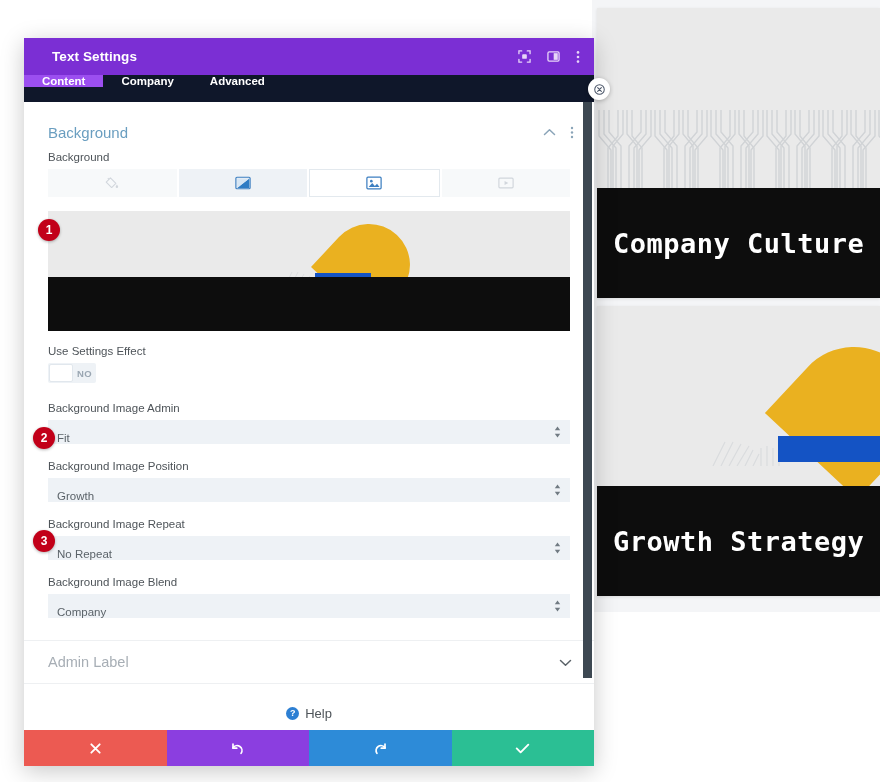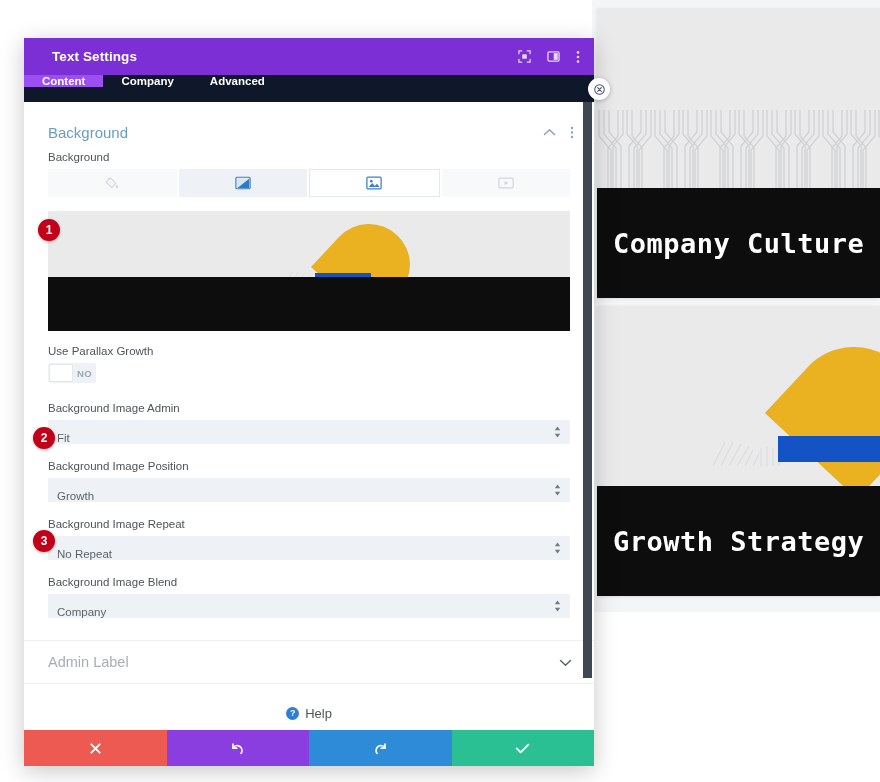--- a/index.html
+++ b/index.html
@@ -548,21 +548,21 @@
             <path d="M40 22 L40 10"></path>
               <path d="M45 22 L45 9"></path>
               <path d="M50 22 L50 11"></path>
           </g>
         </svg>
         <div class="bluebar2"></div>
         <div class="black-strip"></div>
       </div>
 
       <div class="field" style="margin-top:14px;">
-        <span class="field-label">Use Parallax Growth</span>
+        <span class="field-label">Use Settings Effect</span>
         <div class="toggle">
           <div class="knob"></div>
           <div class="tlabel">NO</div>
         </div>
       </div>
 
       <div class="group-gap"></div>
 
       <div class="field">
         <span class="field-label">Background Image Admin</span>

